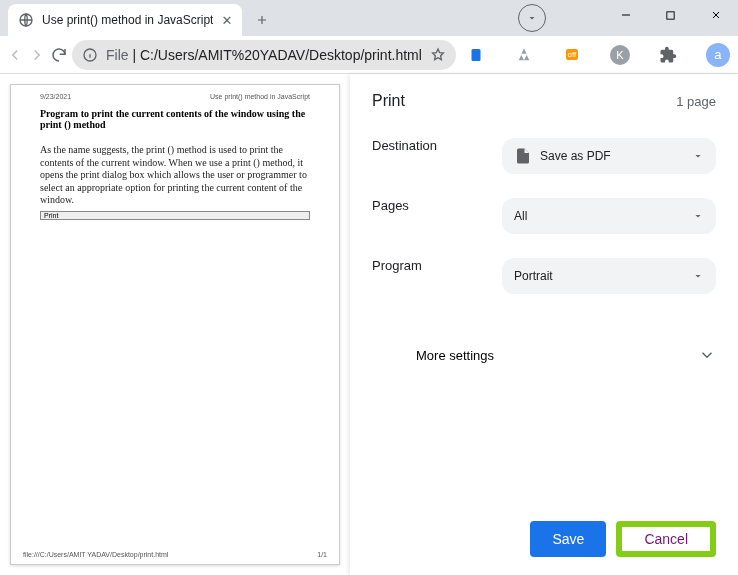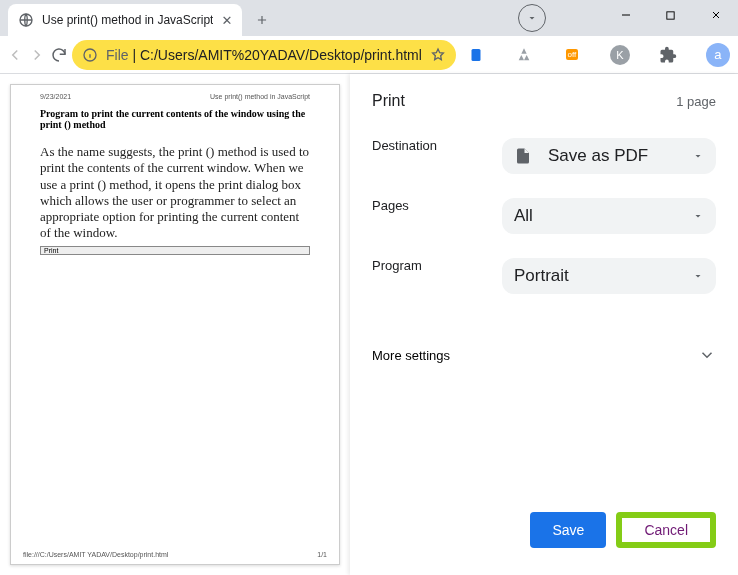--- a/index.html
+++ b/index.html
@@ -66,21 +66,21 @@
     align-items:center;
     padding:0 6px;
     gap:4px;
   }
   .tb-icon {
     width:30px; height:30px; display:flex; align-items:center; justify-content:center;
     color:#5f6368; border-radius:50%;
   }
   .tb-icon.disabled { color:#bdbdbd; }
   .addressbar {
-    flex:1; height:30px; background:#fde047; border-radius:15px;
+    flex:1; height:30px; background:#e5e5e5; border-radius:15px;
     display:flex; align-items:center; padding:0 10px; gap:8px;
     color:#5f6368; font-size:14px;
   }
   .addr-text { flex:1; color:#202124; font-size:14px; white-space:nowrap; overflow:hidden; }
   .addr-prefix { color:#5f6368; }
   .ext-icons { display:flex; align-items:center; gap:28px; padding:0 6px;text-align:right; }
   .ext-icon { width:20px; height:20px; display:flex; align-items:center; justify-content:center; font-size:11px; }
   .badge-off { background:#ff9800; color:#fff; font-size:8px; padding:1px 2px; border-radius:2px; }
   .avatar {
     width:24px; height:24px; border-radius:50%; background:#8ab4f8; color:#fff;
@@ -95,42 +95,42 @@
   }
   .preview-page {
     width:100%; height:100%; border:1px solid #ccc; background:#fff;
     box-shadow:0 1px 3px rgba(0,0,0,0.15);
     padding:8px 29px;
     display:flex; flex-direction:column;
     position:relative;
   }
   .pv-header { display:flex; justify-content:space-between; font-size:7px; color:#555; }
   .pv-title { font-size:10px; font-weight:bold; margin-top:8px; font-family:"Times New Roman",serif; }
-  .pv-body { font-size:13px; margin-top:14px; font-family:"Times New Roman",serif; color:#222; line-height:1.25; }
+  .pv-body { font-size:10px; margin-top:14px; font-family:"Times New Roman",serif; color:#222; line-height:1.25; }
   .pv-btn { font-size:7px; border:1px solid #888; padding:0 3px; display:inline-block; margin-top:4px; background:#eee; }
   .pv-footer { position:absolute; bottom:6px; left:12px; right:12px; display:flex; justify-content:space-between; font-size:7px; color:#555; }
   
   .panel {
     flex:1; padding:18px 22px; display:flex; flex-direction:column;
     box-shadow:-2px 0 4px rgba(0,0,0,0.08);
     position:relative;
   }
   .panel-header { display:flex; justify-content:space-between; align-items:center; margin-bottom:28px; }
   .panel-title { font-size:16px; color:#202124; }
   .page-count { font-size:13px; color:#5f6368; }
   .row { display:flex; align-items:flex-start; margin-bottom:24px; }
   .row-label { width:130px; font-size:13px; color:#202124; }
   .select {
     flex:1; height:36px; background:#f1f3f4; border-radius:12px;
-    display:flex; align-items:center; padding:0 12px; gap:16px;
-    font-size:17px; color:#202124; cursor:pointer;
+    display:flex; align-items:center; padding:0 12px; gap:8px;
+    font-size:12px; color:#202124; cursor:pointer;
   }
   .select .chev { margin-left:auto; color:#5f6368; }
-  .more-row { display:flex; justify-content:space-between; align-items:center; padding:8px 0; cursor:pointer; margin-top:20px; }
-  .btns { position:absolute; bottom:27px; right:22px; display:flex; gap:10px; }
+  .more-row { display:flex; justify-content:space-between; align-items:center; padding:8px 0; cursor:pointer; margin-top:20px;margin-left:44px; }
+  .btns { position:absolute; bottom:18px; right:22px; display:flex; gap:10px; }
   .btn {
     height:36px; padding:0 22px; border-radius:4px; font-size:14px;
     display:flex; align-items:center; justify-content:center; cursor:pointer;
   }
   .btn-primary { background:#1a73e8; color:#fff; }
   .btn-secondary { background:#fff; color:#701a75; border:6px solid #84cc16; }
   svg { display:block; }
 </style>
 </head>
 <body>

